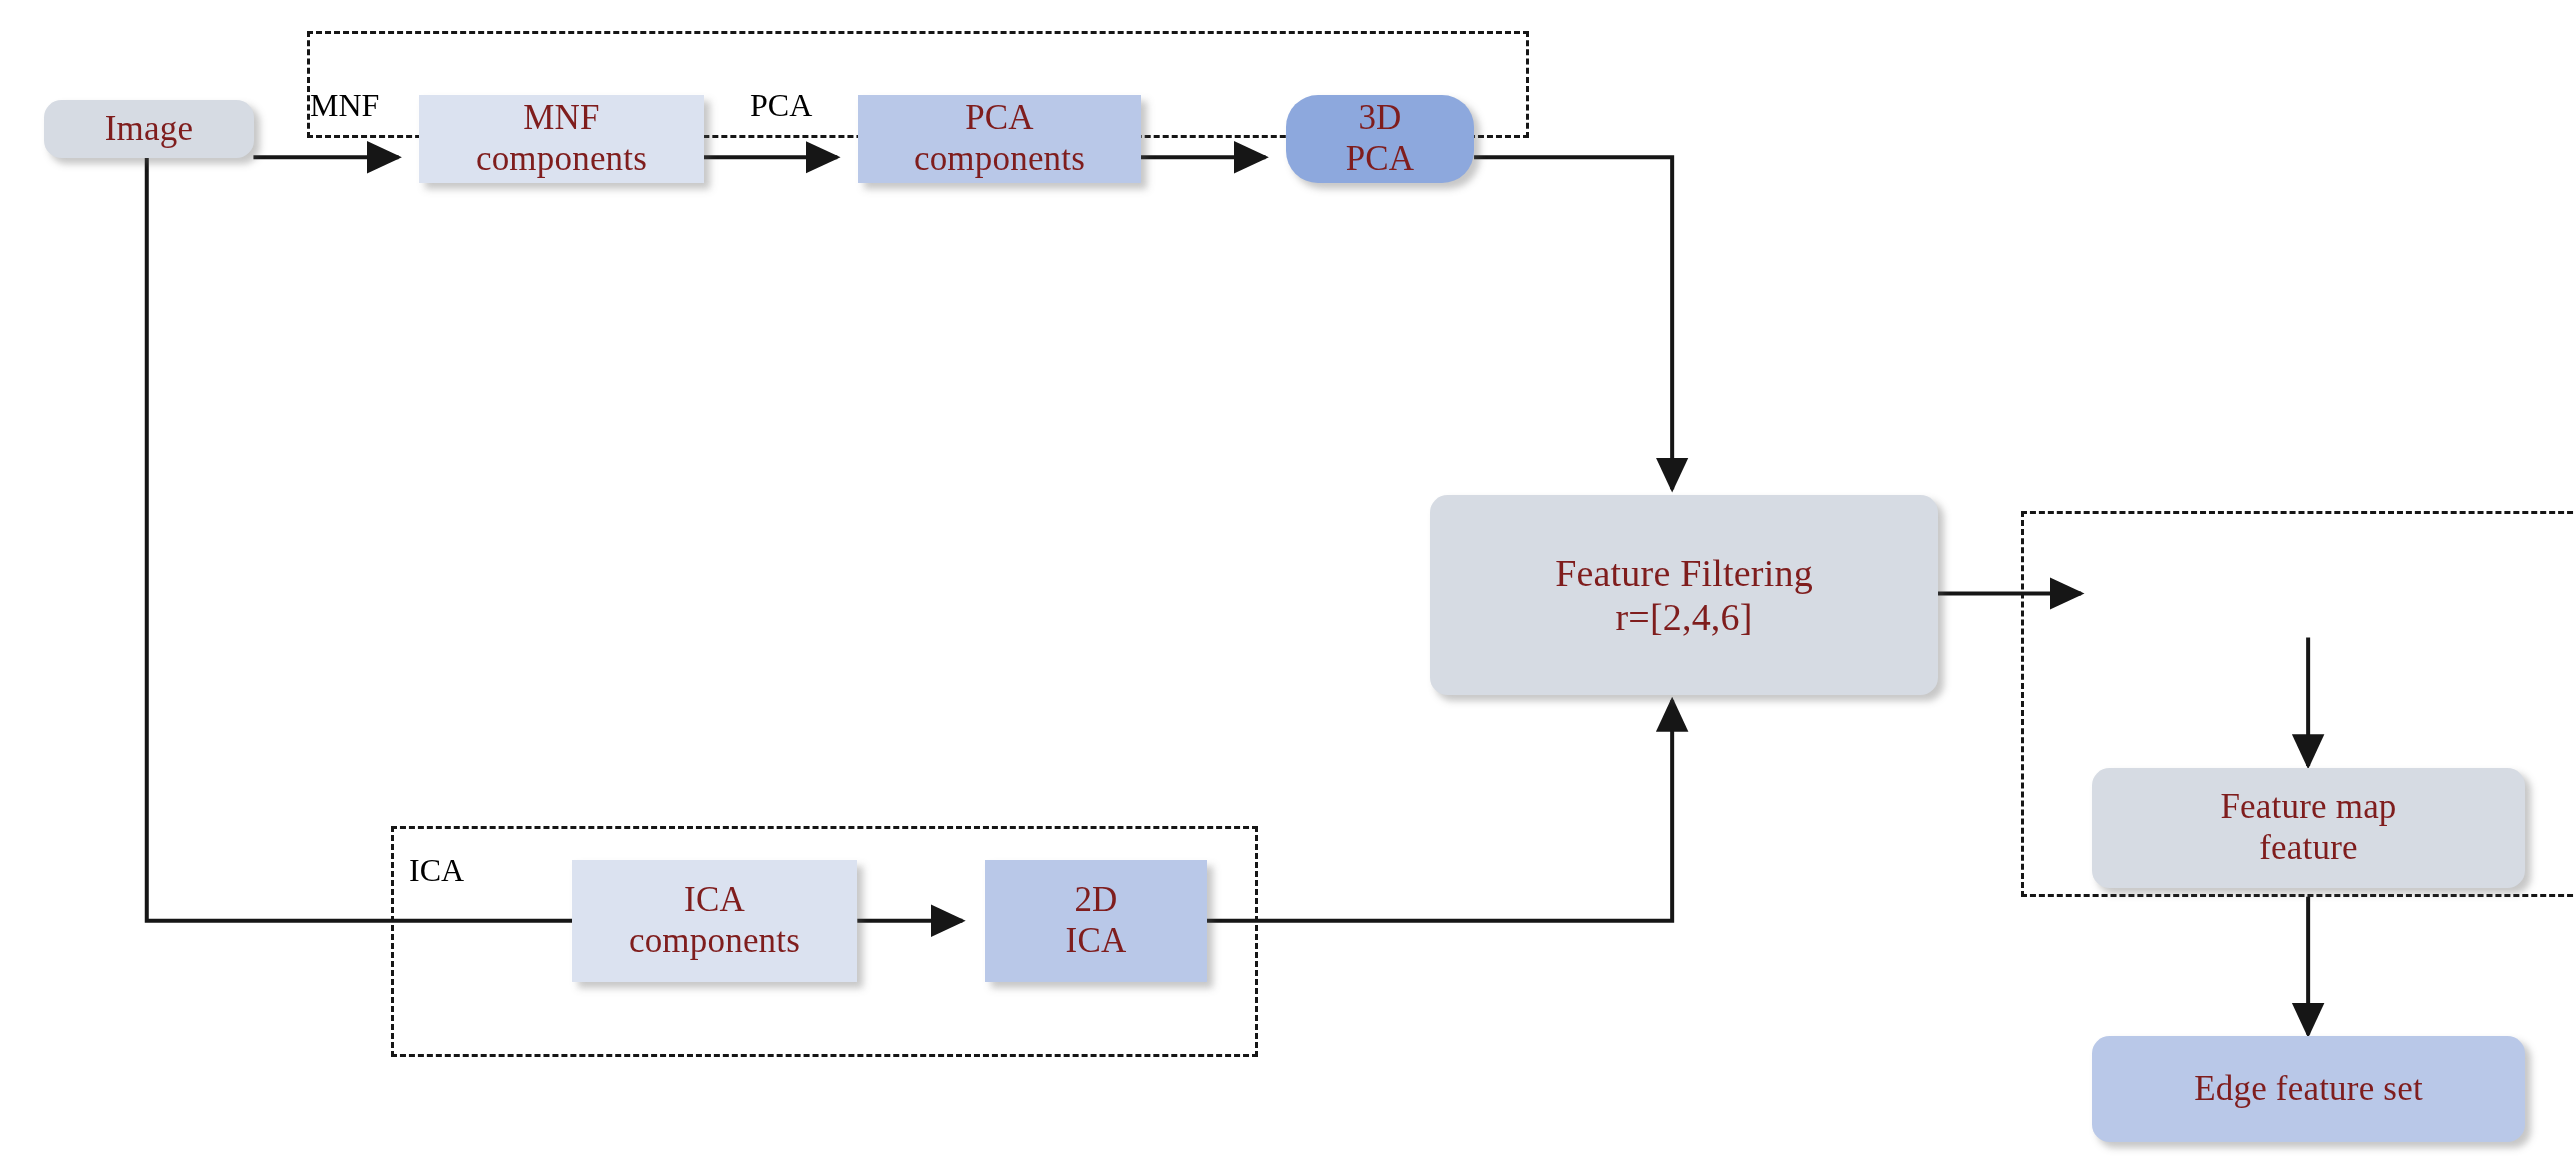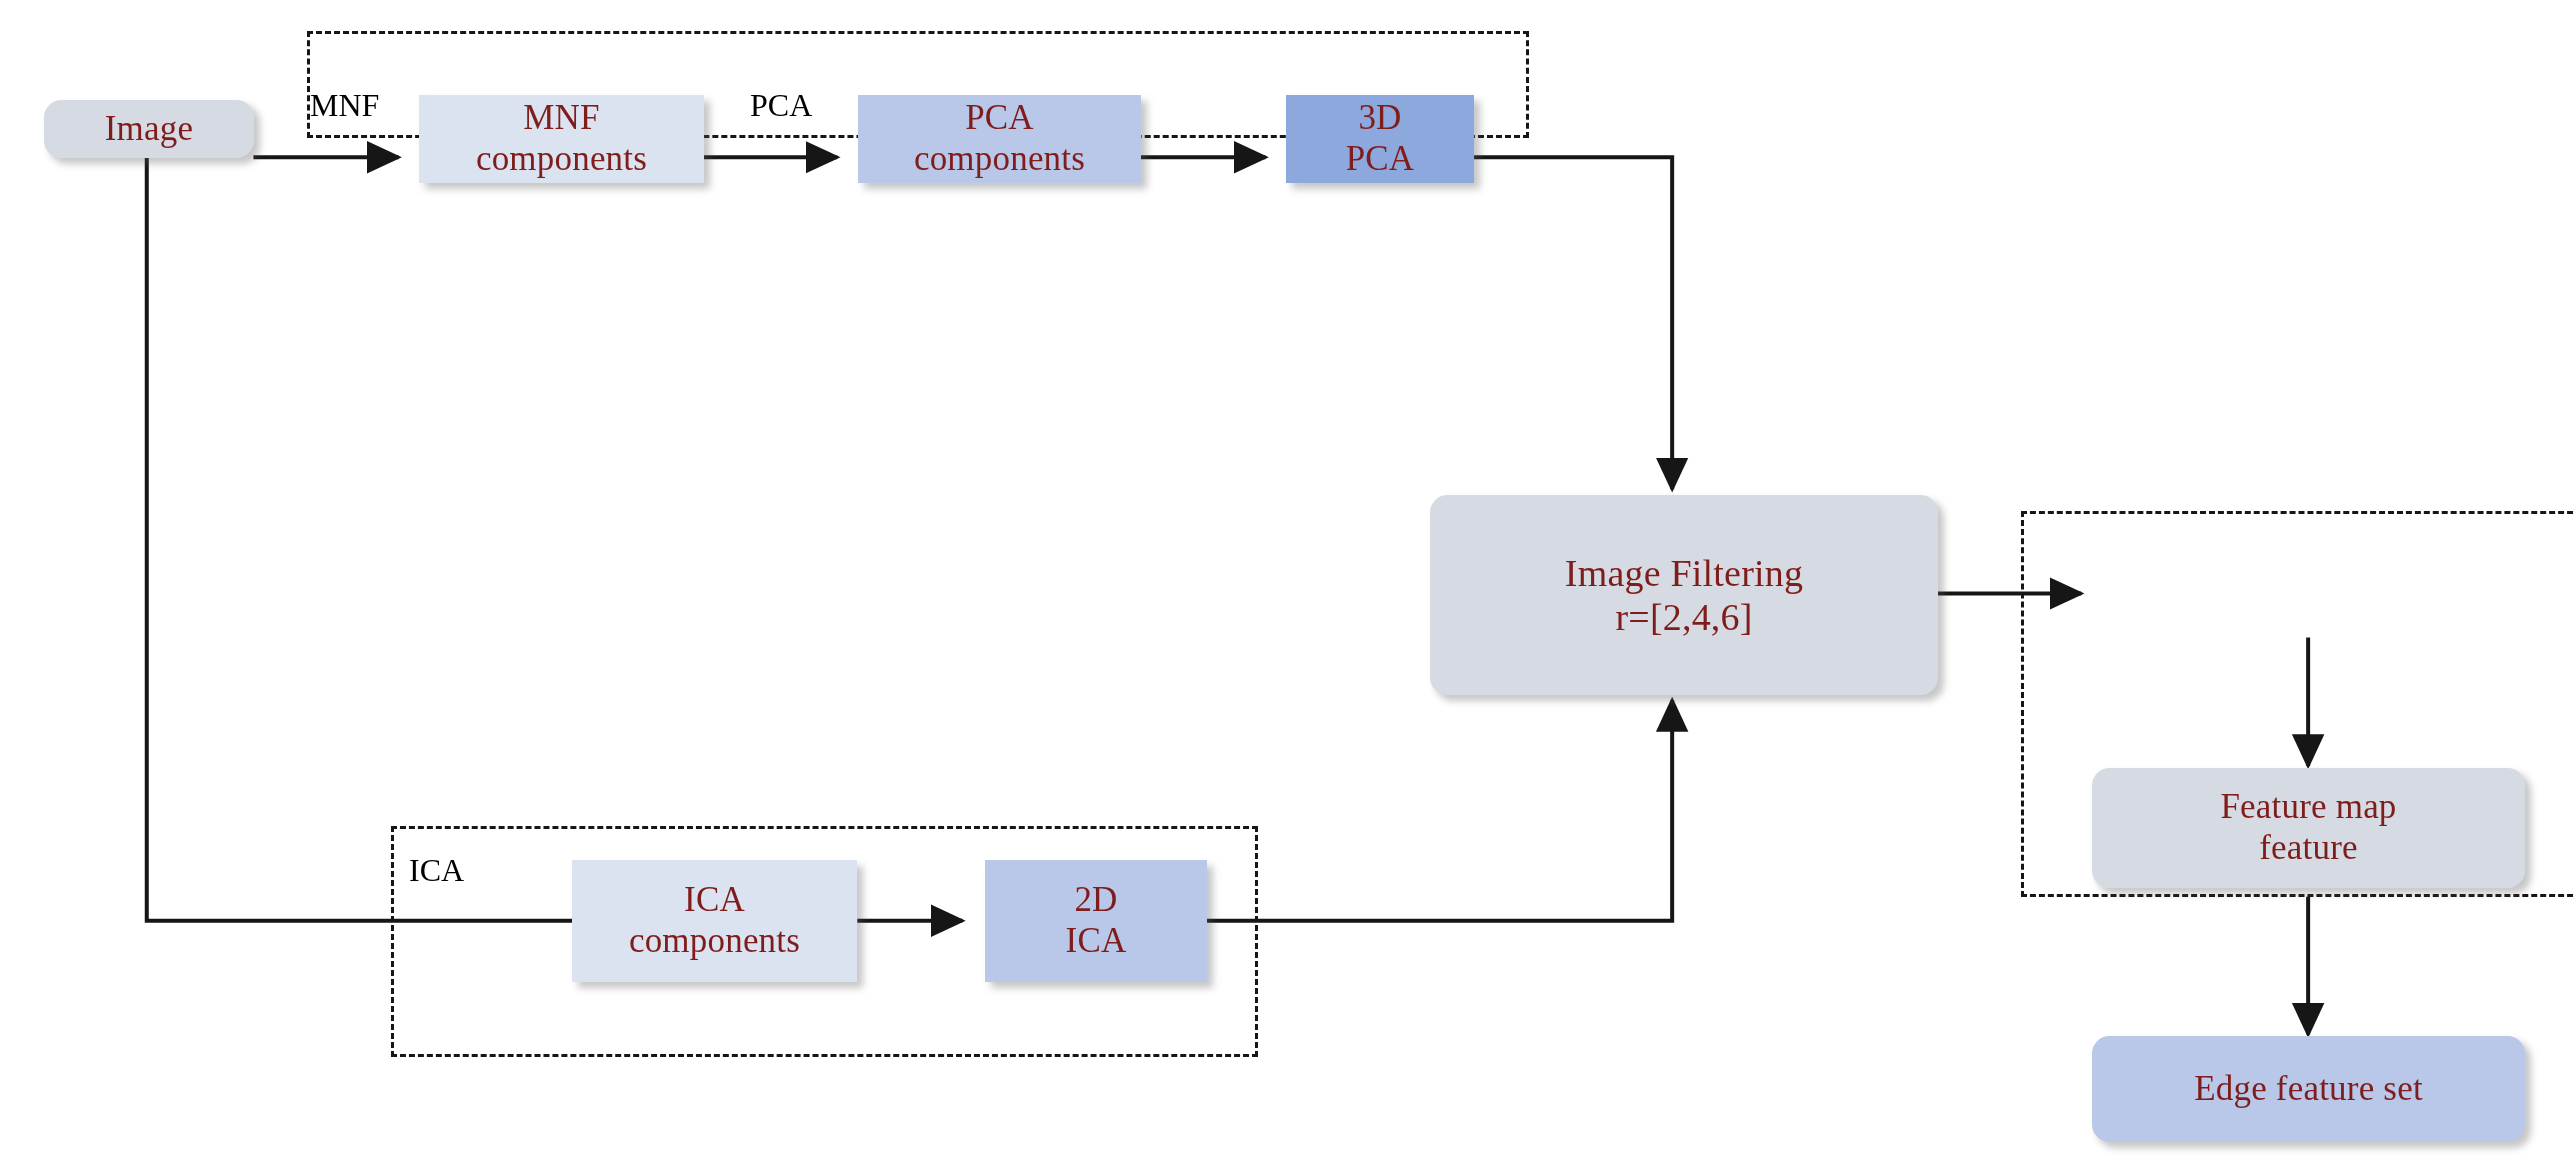--- a/index.html
+++ b/index.html
@@ -37,21 +37,21 @@
     box-shadow: 5.6px 5.6px 7.2px rgba(90,90,90,0.34);
     z-index: 3;
   }
   .node .label { display: block; padding: 0 4.8px; }
   .rounded { border-radius: 17.6px; }
   .sharp   { border-radius: 0px; }
 
   .fill-grey  { background: #d6dbe3; }
   .fill-blue1 { background: #dbe2f0; }   
   .fill-blue2 { background: #b9c8e8; }   
-  .fill-blue3 { background: #8da8dd; }   
+  .fill-blue3 { background: #8da8dd; border-radius: 32px; }   
 
   
   .group {
     position: absolute;
     box-sizing: border-box;
     border: 3.2px dashed #161616;
     background: transparent;
     z-index: 1;
   }
 
@@ -139,21 +139,21 @@
 
   <div class="node sharp fill-blue2" style="left:985px; top:860px; width:222px; height:122px; font-size:35px;">
     <span class="label">
       <span>2D</span><br>
       <span>ICA</span>
     </span>
   </div>
 
   <div class="node rounded fill-grey" style="left:1430px; top:495px; width:508px; height:200px; font-size:38px;">
     <span class="label">
-      <span>Image Filtering</span><br>
+      <span>Feature Filtering</span><br>
       <span>r=[2,4,6]</span>
     </span>
   </div>
 
 
   <div class="node rounded fill-grey" style="left:2092px; top:768px; width:433px; height:120px; font-size:35px;">
     <span class="label">
       <span>Feature map</span><br>
       <span>feature</span>
     </span>

